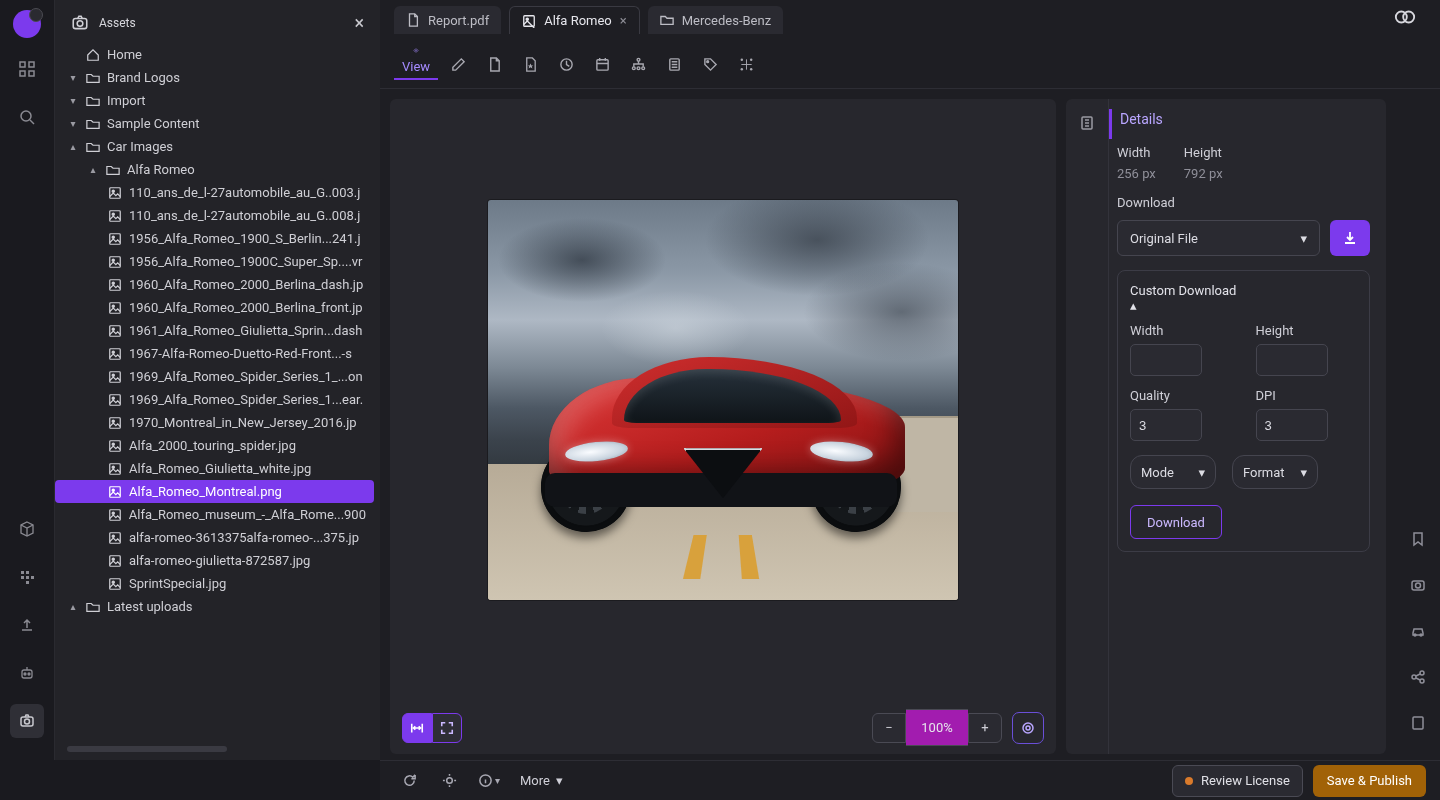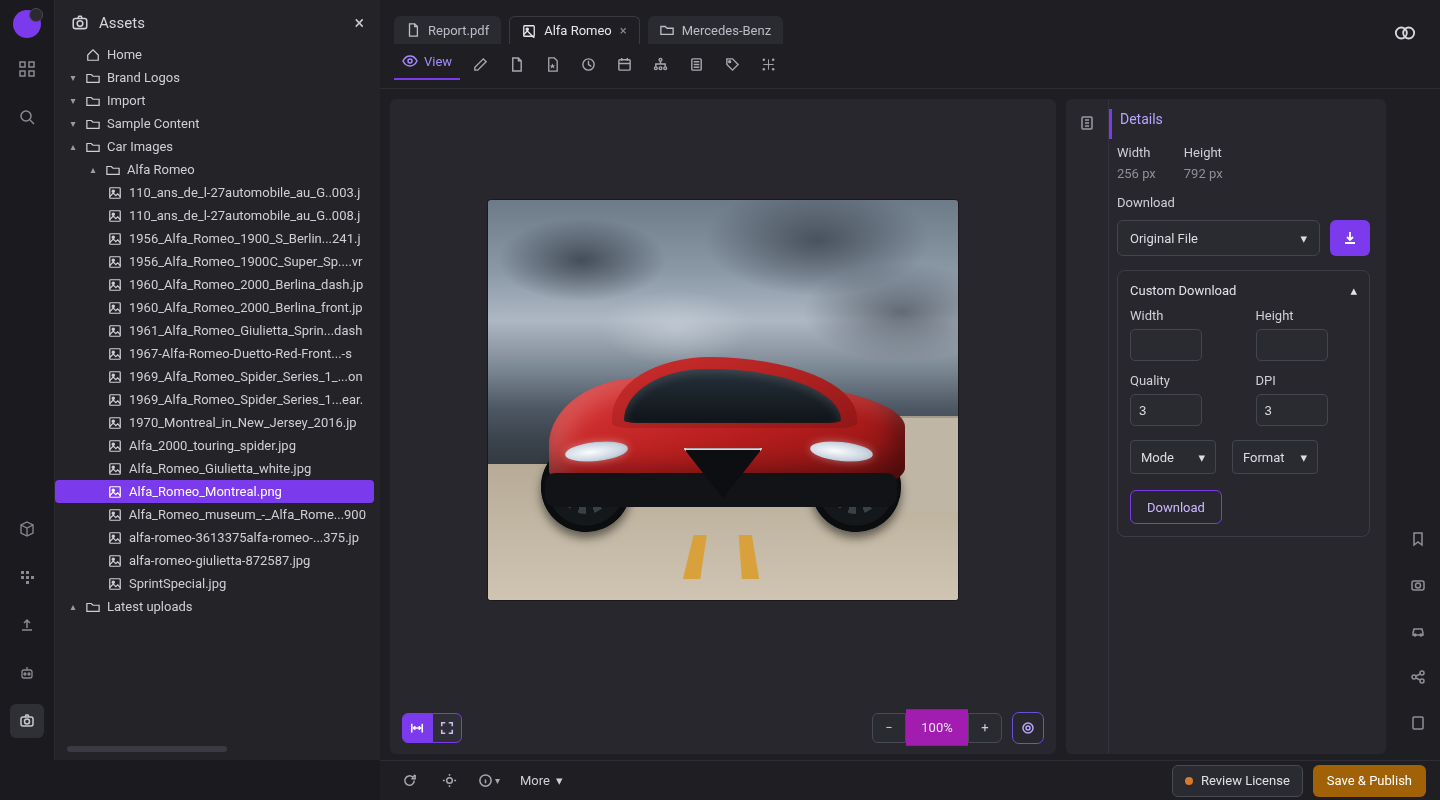--- a/index.html
+++ b/index.html
@@ -39,21 +39,21 @@
 .sidebar {
   width: 325px; background:#232328;
   display:flex; flex-direction:column;
   border-radius: 0 0 0 0;
   position:relative;
 }
 .sidebar-header {
   display:flex; align-items:center; gap:10px;
   padding: 12px 16px 10px 16px;
 }
-.sidebar-header .title { font-size:15px; color:#d6d6dc; }
+.sidebar-header .title { font-size:12px; color:#d6d6dc; }
 .sidebar-close { margin-left:auto; color:#c8c8ce; cursor:pointer; font-size:18px; }
 .tree { flex:1; overflow-y:auto; padding: 0 6px 8px 0; }
 .tree-row {
   display:flex; align-items:center; gap:6px;
   padding: 4px 8px 4px 10px;
   cursor:pointer; color:#cfcfd5;
   white-space:nowrap; overflow:hidden; text-overflow:ellipsis;
   border-radius:4px;
 }
 .tree-row.selected { background:#7c3aed; color:#fff; }
@@ -63,21 +63,21 @@
 .sidebar-scrollbar{
   height:6px; background:#3a3a42; border-radius:3px;
   margin: 4px 12px 8px 12px; width: 160px;
 }
 .main {
   flex:1; display:flex; flex-direction:column;
   background:#1e1e23;
   min-width:0;
 }
 .tabs {
-  display:flex; align-items:flex-end; gap:8px;
+  display:flex; align-items:flex-start; gap:8px;
   padding: 6px 10px 0 14px; height:44px;
 }
 .tab {
   display:flex; align-items:center; gap:8px;
   padding: 6px 12px; border-radius:6px 6px 0 0;
   background:#2a2a31; color:#bdbdc5; cursor:pointer;
   font-size:13px;
 }
 .tab.active { background:#1e1e23; color:#e6e6ec; border:1px solid #3a3a42; border-bottom:none; }
 .tab .tab-x { color:#8e8e96; font-size:13px; }
@@ -85,21 +85,21 @@
 .toolbar {
   display:flex; align-items:center; gap:4px;
   padding: 4px 14px 8px 14px;
   border-bottom:1px solid #2d2d34;
 }
 .tool-btn {
   height:32px; min-width:32px; padding:0 8px;
   display:inline-flex; align-items:center; justify-content:center;
   gap:6px; border-radius:6px; color:#a8a8b0; cursor:pointer;
 }
-.tool-btn.view { color:#a58bff; border-bottom:2px solid #7c3aed; border-radius:0; padding-bottom:4px; }
+.tool-btn.view { color:#a58bff; border-bottom:2px solid #7c3aed; border-radius:0; padding-bottom:4px;flex-direction:column; }
 .content-row { flex:1; display:flex; min-height:0; }
 .canvas-area {
   flex:1; display:flex; flex-direction:column;
   background:#27272d; margin:10px 10px 6px 10px; border-radius:6px;
   position:relative;
 }
 .canvas-stage {
   flex:1; display:flex; align-items:center; justify-content:center;
   overflow:hidden;
 }
@@ -231,29 +231,29 @@
 }
 .dl-row{ display:flex; gap:10px; align-items:stretch; }
 .dl-row .select{ flex:1; }
 .dl-btn{
   width:40px; border-radius:6px; background:#7c3aed; color:#fff;
   display:flex; align-items:center; justify-content:center; cursor:pointer;
 }
 .panel{
   border:1px solid #3c3c46; border-radius:8px; margin-top:14px; padding:12px;
 }
-.panel-header{ display:flex; align-items:center; justify-content:space-between; color:#e2e2e9; margin-bottom:10px; cursor:pointer;}
+.panel-header{ display:flex; justify-content:space-between; color:#e2e2e9; margin-bottom:10px; cursor:pointer;flex-direction:column;}
 .input-grid{ display:grid; grid-template-columns:1fr 1fr; gap:12px 24px; }
 .field label{ display:block; color:#cfcfd7; margin-bottom:6px; font-size:13px;}
 .field input{
   width:72px; height:32px; background:#2a2a31; border:1px solid #45454f; border-radius:5px;
   color:#dcdce3; padding:0 8px; font-size:13px;
 }
 .small-select{
-  height:34px; border:1px solid #45454f; border-radius:4px; background:#2a2a31;
+  height:34px; border:1px solid #45454f; border-radius:12px; background:#2a2a31;
   display:flex; align-items:center; justify-content:space-between; padding:16px 10px; color:#dcdce3;
   cursor:pointer; min-width:86px;
 }
 .row2{ display:flex; gap:16px; margin-top:14px;}
 .download-outline{
   margin-top:16px; display:inline-flex; align-items:center; justify-content:center;
   height:34px; padding:0 16px; border:1px solid #7c3aed; color:#cbb9ff; border-radius:6px; cursor:pointer;
 }
 .rightrail{
   width:44px; display:flex; flex-direction:column; align-items:center; gap:16px;

